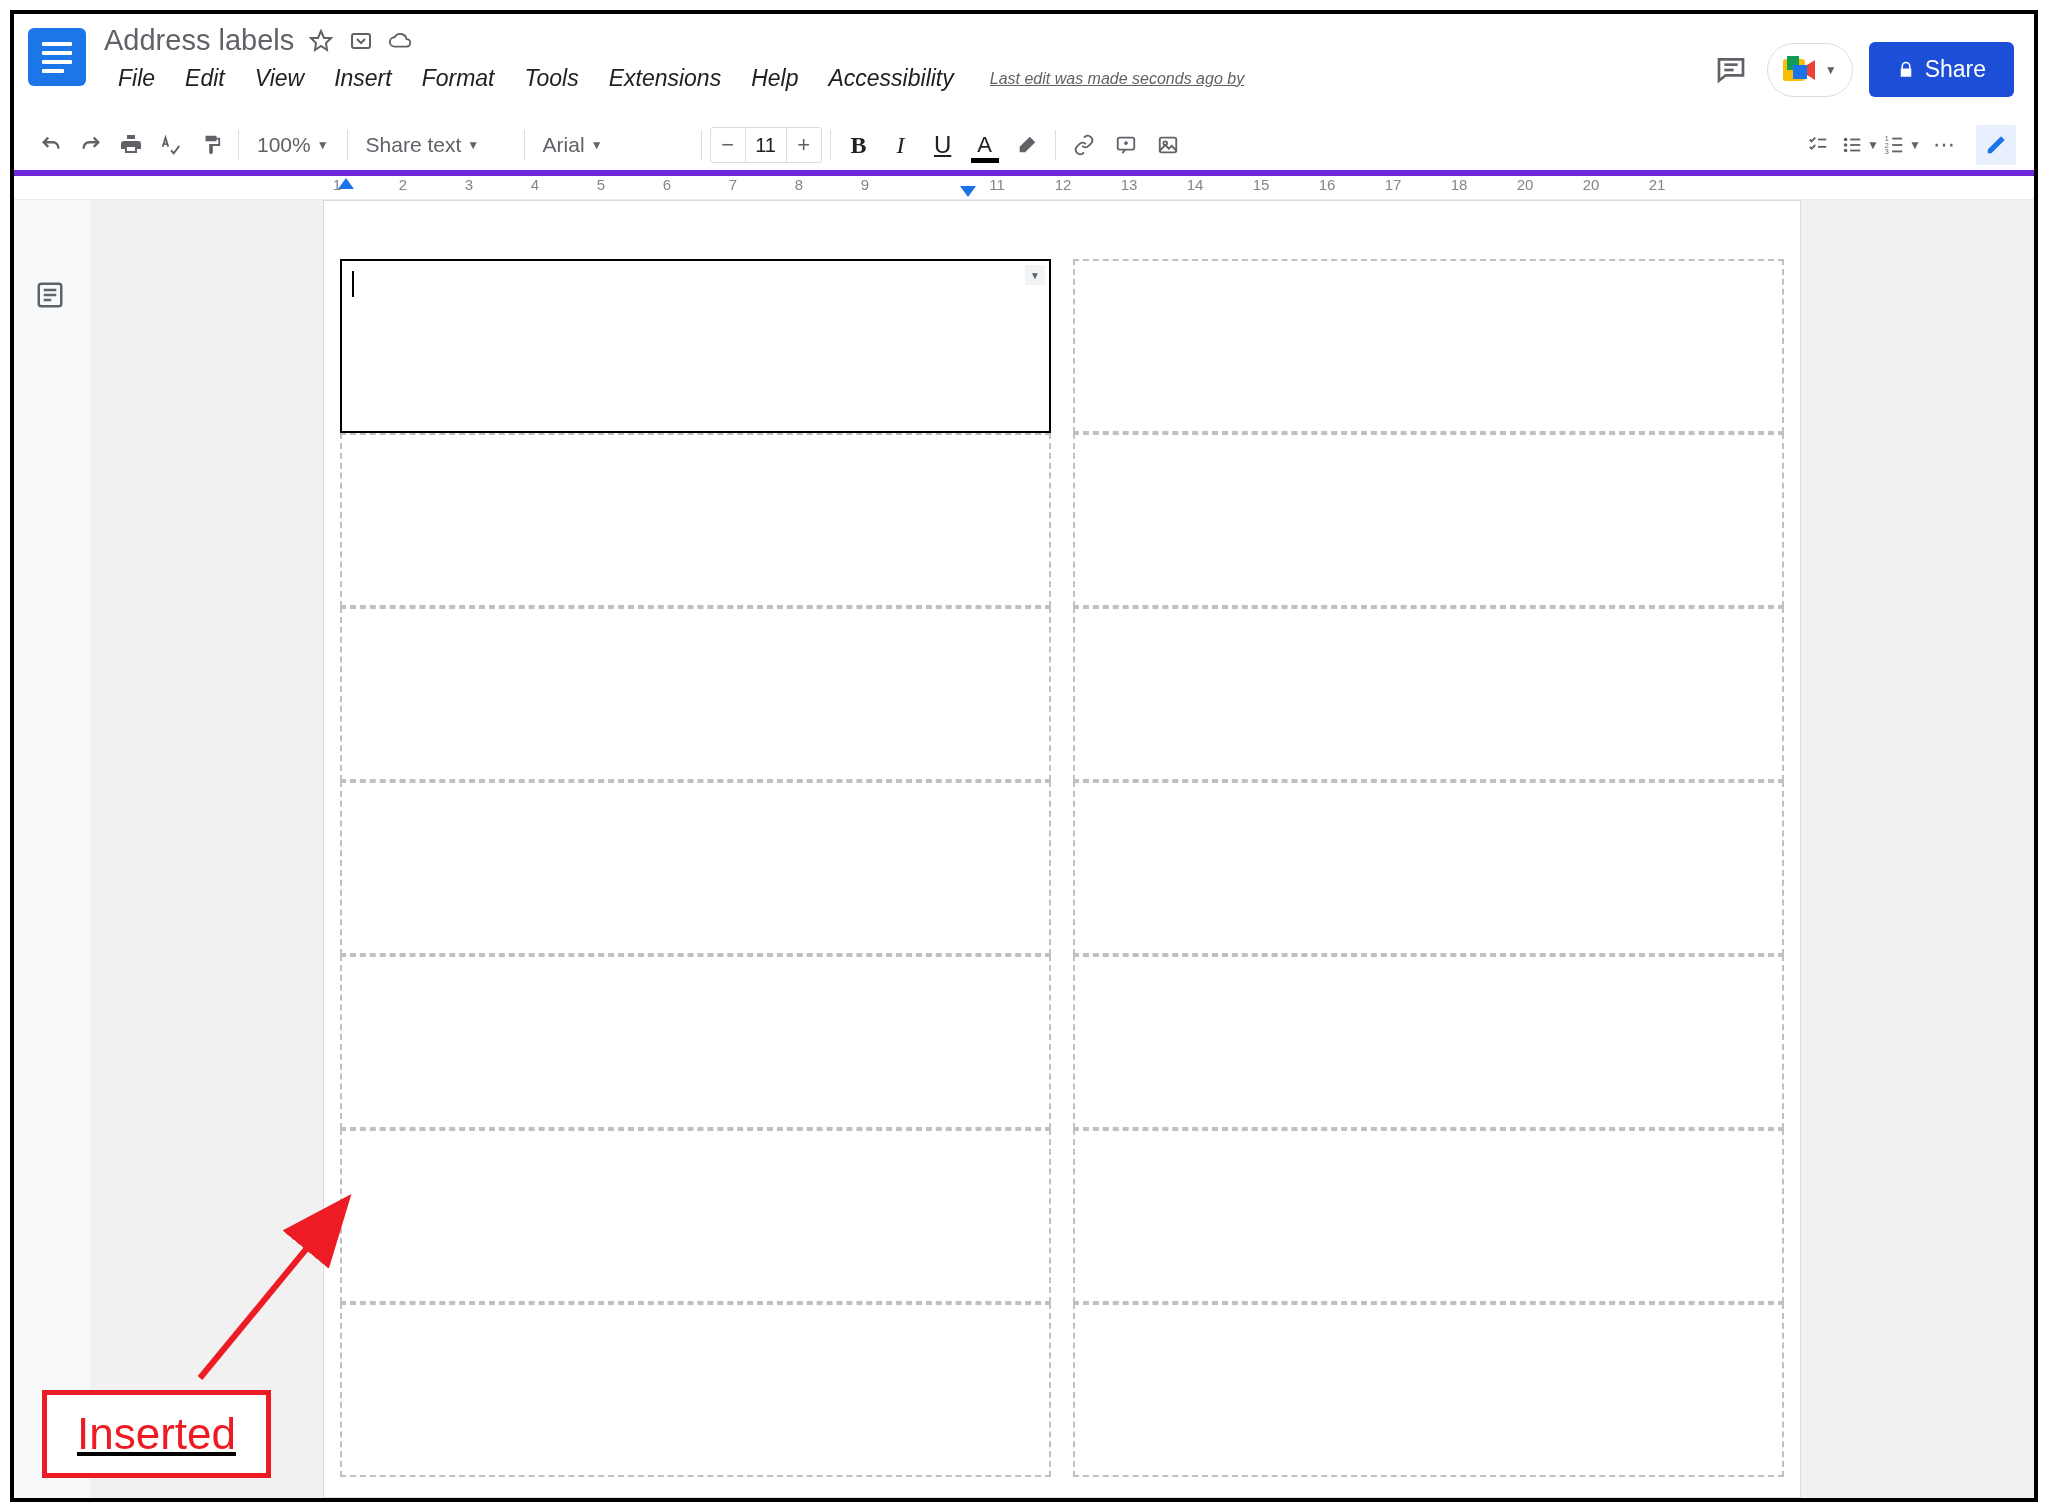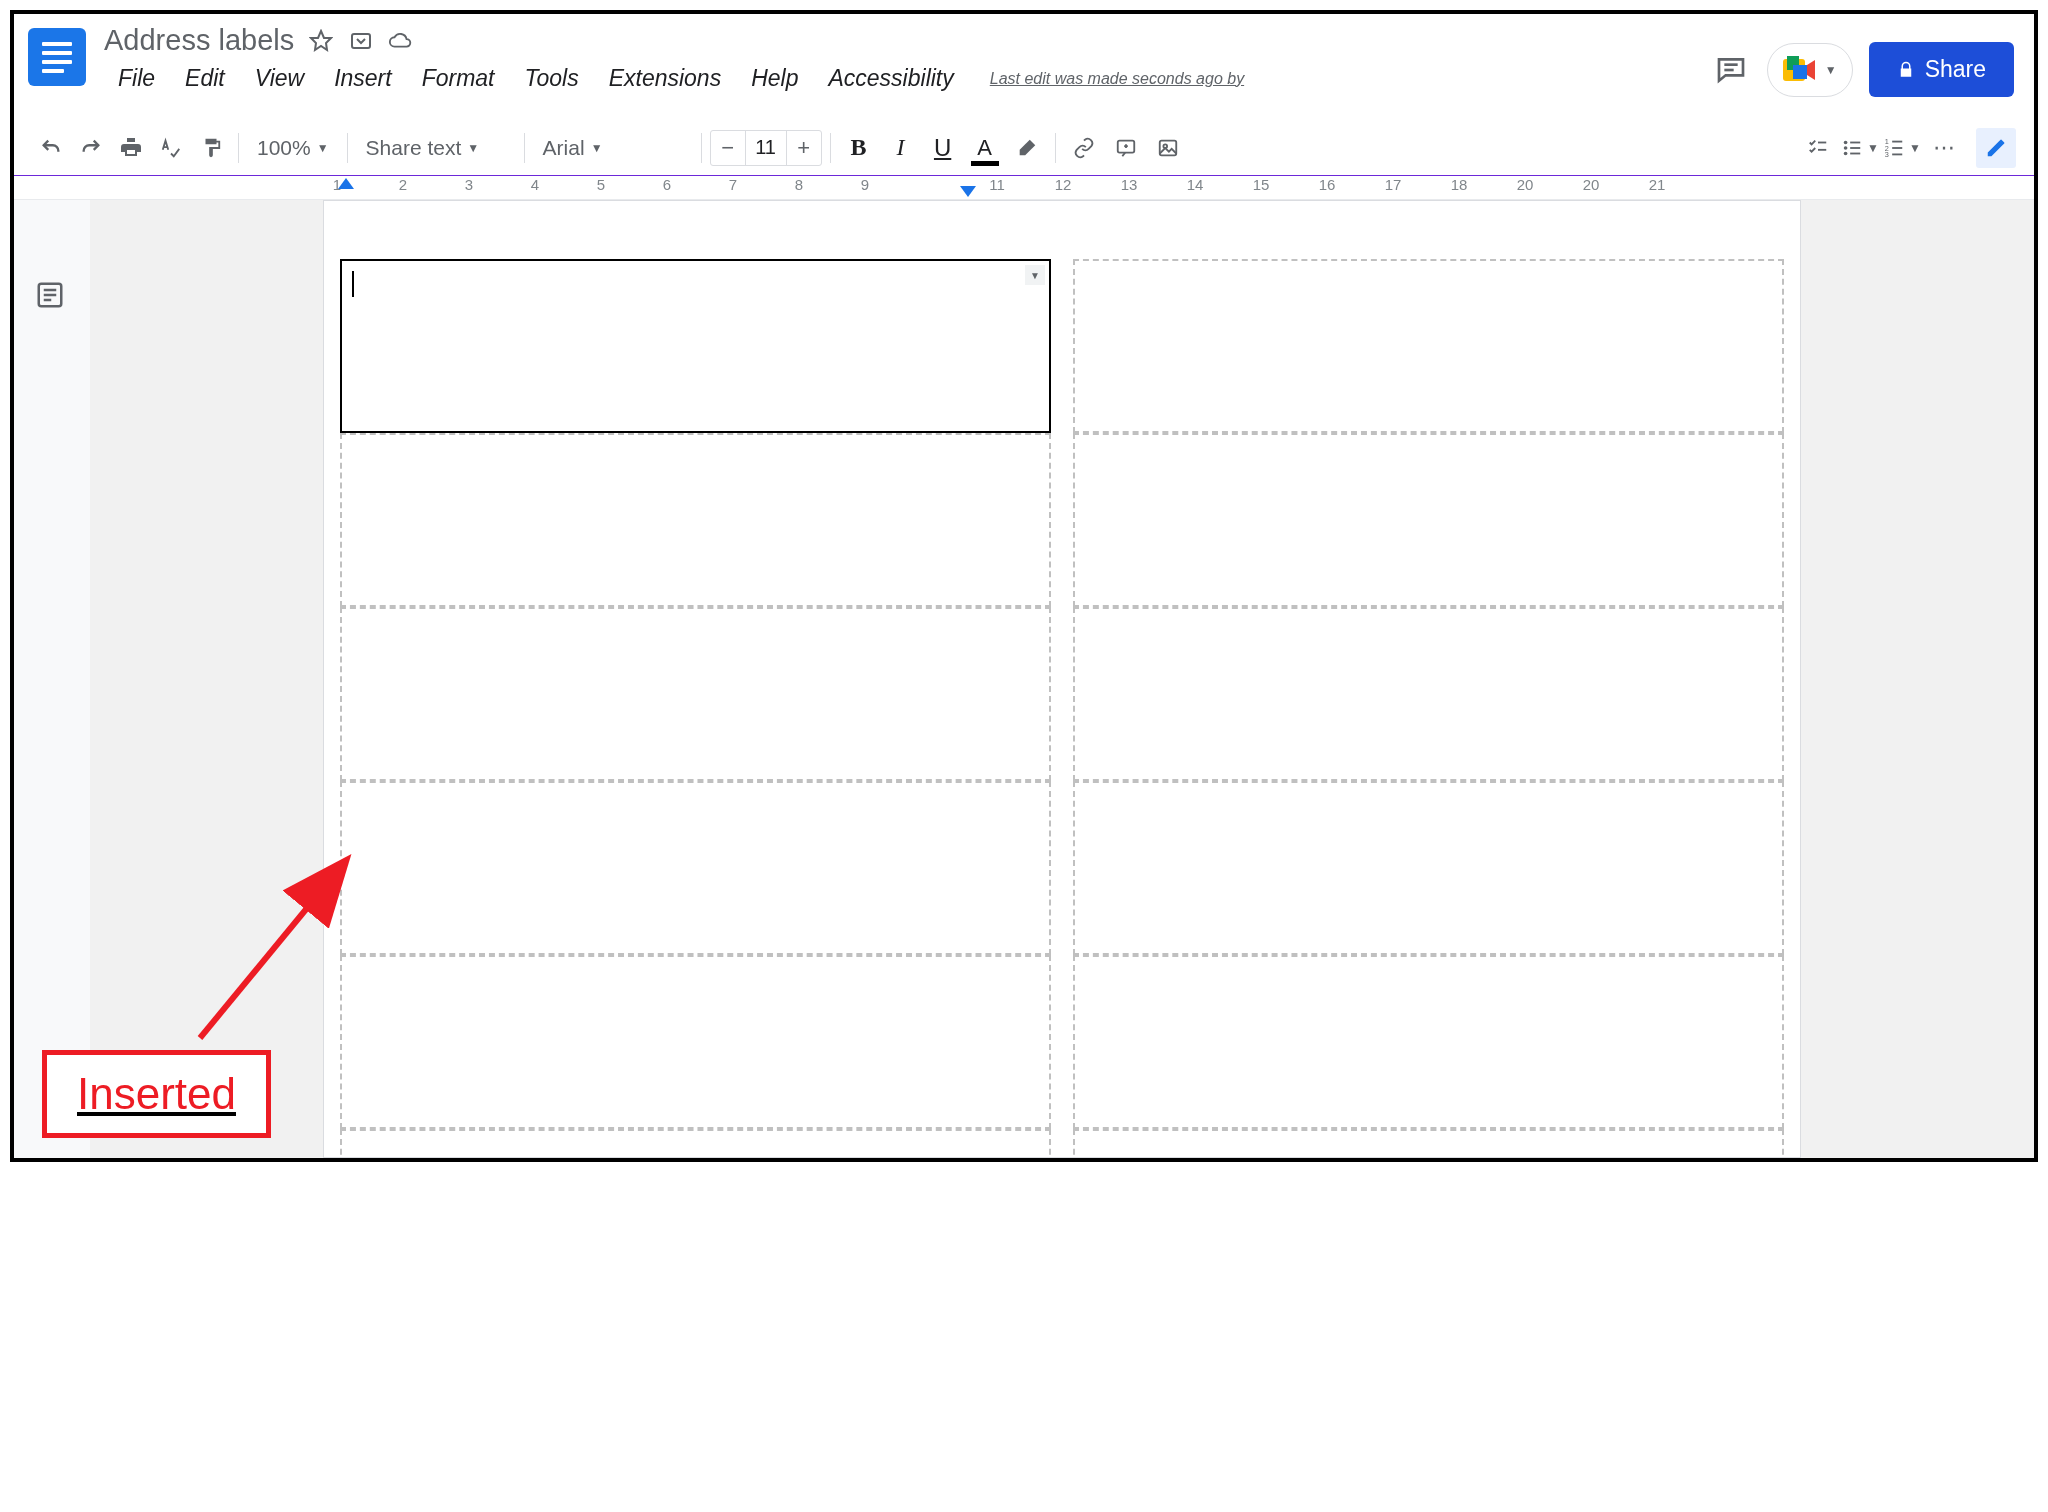--- a/index.html
+++ b/index.html
@@ -1,17 +1,17 @@
 <!DOCTYPE html>
 <html><head>
 <meta charset="utf-8">
 <style>
 * { margin: 0; padding: 0; box-sizing: border-box; font-family: Arial, 'Helvetica Neue', sans-serif; }
 body { background: #fff; width: 2048px; height: 1512px; position: relative; }
-.frame { position: absolute; left: 10px; top: 10px; width: 2028px; height: 1152px; border: 4px solid #000; background: #fff; overflow: hidden; }
+.frame { position: absolute; left: 10px; top: 10px; width: 2028px; height: 1492px; border: 4px solid #000; background: #fff; overflow: hidden; }
 
 
 .header { display: flex; align-items: flex-start; padding: 10px 20px 0 14px; height: 106px; }
 .logo { width: 58px; height: 58px; background: #1b76e8; border-radius: 6px; display: flex; flex-direction: column; justify-content: center; align-items: center; gap: 5px; margin-right: 18px; margin-top: 4px; flex-shrink: 0; }
 .logo-line { width: 30px; height: 4px; background: #fff; border-radius: 1px; }
 .logo-line.short { width: 22px; align-self: flex-start; margin-left: 14px; }
 .title-area { flex: 1; }
 .title-row { display: flex; align-items: center; gap: 14px; margin-bottom: 4px; }
 .doc-title { font-size: 29px; color: #5f6368; font-weight: 400; }
 .title-icon { width: 26px; height: 26px; color: #5f6368; display: flex; align-items: center; justify-content: center; }
@@ -19,21 +19,21 @@
 .menu-item { font-size: 23px; color: #202124; padding: 4px 14px; cursor: pointer; }
 .edit-status { font-size: 16px; color: #5f6368; text-decoration: underline; margin-left: 20px; }
 .header-right { display: flex; align-items: center; gap: 16px; margin-top: 18px; }
 .comment-icon { width: 40px; height: 40px; color: #5f6368; display: flex; align-items: center; justify-content: center; }
 .meet-btn { background: #fff; border: 1px solid #dadce0; border-radius: 28px; padding: 8px 16px; display: flex; align-items: center; gap: 8px; width: 86px; height: 54px; justify-content: center; }
 .meet-icon { position: relative; width: 34px; height: 28px; }
 .share-btn { background: #1d4ed8; color: #fff; border-radius: 6px; padding: 14px 28px; font-size: 23px; font-weight: 500; display: flex; align-items: center; gap: 10px; }
 .lock-icon { width: 18px; height: 18px; }
 
 
-.toolbar { display: flex; align-items: center; padding: 8px 18px; border-bottom: 1px solid #6d28d9; height: 56px; gap: 2px; background: #fff; }
+.toolbar { display: flex; align-items: center; padding: 8px 18px; border-bottom: 6px solid #6d28d9; height: 56px; gap: 2px; background: #fff; }
 .tb-btn { width: 38px; height: 38px; display: flex; align-items: center; justify-content: center; color: #5f6368; cursor: pointer; font-size: 22px; }
 .tb-sep { width: 1px; height: 30px; background: #dadce0; margin: 0 6px; }
 .tb-select { display: flex; align-items: center; gap: 6px; padding: 6px 10px; color: #5f6368; font-size: 21px; cursor: pointer; }
 .tb-dd { font-size: 12px; color: #5f6368; }
 .fontsize-group { display: flex; align-items: center; border: 1px solid #dadce0; border-radius: 3px; }
 .fs-btn { width: 34px; height: 34px; display: flex; align-items: center; justify-content: center; color: #5f6368; font-size: 22px; cursor: pointer; }
 .fs-input { width: 42px; height: 34px; text-align: center; font-size: 20px; color: #202124; border: none; border-left: 1px solid #dadce0; border-right: 1px solid #dadce0; }
 .fmt-btn { width: 40px; height: 40px; display: flex; align-items: center; justify-content: center; color: #202124; cursor: pointer; }
 .bold { font-weight: 700; font-size: 24px; font-family: Georgia, serif; }
 .italic { font-style: italic; font-size: 24px; font-family: Georgia, serif; }

